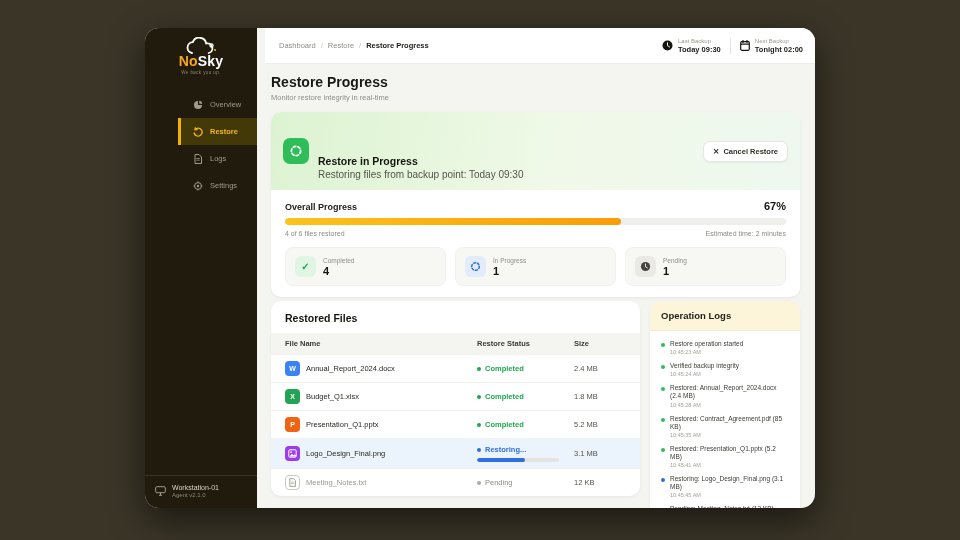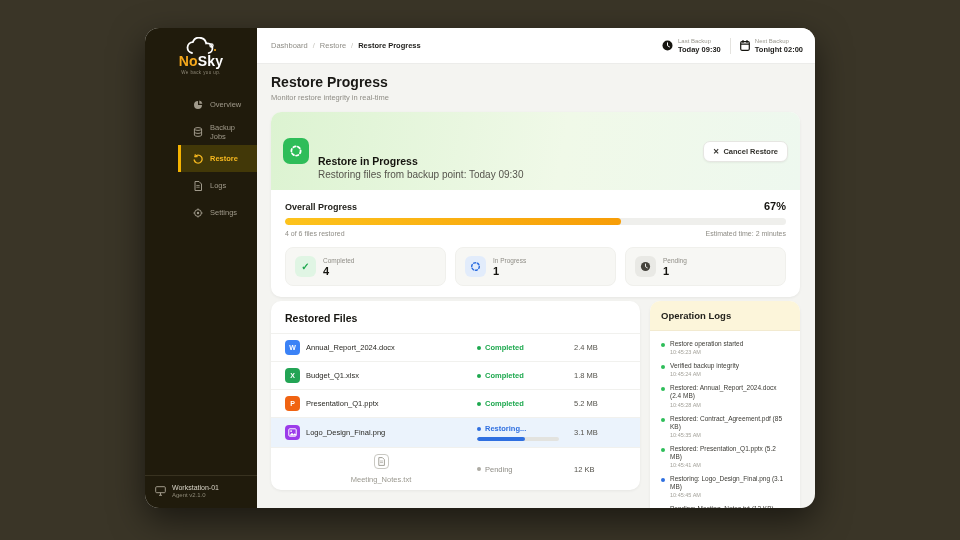--- a/index.html
+++ b/index.html
@@ -34,21 +34,21 @@
   .menu-item.active {
     background:#423808; color:#f6b81f; border-left-color:#f5b301; font-weight:bold;
   }
   .side-footer { border-top:1px solid #383220; padding:8px 10px 10px; display:flex; gap:6px; align-items:center; }
   .sf-name { font-size:7px; color:#d9d5c8; }
   .sf-agent { font-size:6px; color:#8f8a79; margin-top:1px; }
   
   .main { flex:1; display:flex; flex-direction:column; min-width:0; }
   .top-bar {
     height:36px; background:#ffffff; border-bottom:1px solid #ececea;
-    display:flex; align-items:center; justify-content:space-between; padding:0 12px 0 14px;
+    display:flex; align-items:center; justify-content:space-between; padding:0 12px 0 14px;margin-left:8px;
   }
   .crumbs { display:flex; align-items:center; gap:5px; font-size:7.5px; color:#8f8d86; }
   .crumbs .sep { color:#c5c3bc; }
   .crumbs .current { color:#1d1c19; font-weight:bold; }
   .backup-info { display:flex; align-items:center; gap:9px; }
   .bi-group { display:flex; align-items:center; gap:5px; }
   .bi-label { font-size:6px; color:#9a988f; }
   .bi-value { font-size:7.5px; font-weight:bold; color:#1d1c19; margin-top:1px; }
   .bi-divider { width:1px; height:16px; background:#e4e3df; }
   .content { padding:10px 15px 0 14px; flex:1; overflow:hidden; }
@@ -100,21 +100,21 @@
   .files-title { font-size:10.5px; font-weight:bold; color:#15140f; padding:11px 14px 9px; }
   .thead { display:flex; background:#f4f4f1; padding:6px 14px; }
   .th { font-size:7.5px; font-weight:bold; color:#3c3b35; }
   .col-name { flex:1; min-width:0; }
   .col-status { width:97px; flex:0 0 97px; }
   .col-size { width:52px; flex:0 0 52px; }
   .frow { display:flex; align-items:center; padding:6px 14px; border-top:1px solid #f1f1ee; }
   .frow:first-of-type { border-top:none; }
   .frow.highlight { background:#ebf3fc; }
   .fname { display:flex; align-items:center; gap:6px; font-size:7.5px; color:#2a2924; }
-  .fname.muted { color:#9a988f;flex-direction:column; }
+  .fname.muted { color:#9a988f; }
   .ficon {
     width:15px; height:15px; border-radius:4px; color:#fff; font-size:7px; font-weight:bold;
     display:flex; align-items:center; justify-content:center; flex:0 0 auto;
   }
   .ficon.docx { background:#3b82f6; }
   .ficon.xlsx { background:#23a455; }
   .ficon.pptx { background:#f06312; }
   .ficon.png  { background:#9b3bea; }
   .ficon.txt  { background:#fff; border:1px solid #c9c8c2; }
   .fstatus { display:flex; align-items:center; gap:4px; font-size:7.5px; font-weight:bold; }
@@ -155,28 +155,20 @@
     </div>
 
     <nav class="menu">
       <div class="menu-item">
         <svg width="10" height="10" viewBox="0 0 10 10">
             <path d="M5 1 a4 4 0 1 0 4 4 L5 5 Z" fill="currentColor"></path>
             <path d="M6.3 0.6 a4 4 0 0 1 3.1 3.1 L6.3 3.7 Z" fill="currentColor"></path>
           </svg>
         <span>Overview</span>
       </div>
-      <div class="menu-item">
-        <svg width="10" height="10" viewBox="0 0 10 10">
-            <ellipse cx="5" cy="2" rx="3.6" ry="1.4" fill="none" stroke="currentColor"></ellipse>
-            <path d="M1.4 2 v6 a3.6 1.4 0 0 0 7.2 0 v-6" fill="none" stroke="currentColor"></path>
-            <path d="M1.4 5 a3.6 1.4 0 0 0 7.2 0" fill="none" stroke="currentColor"></path>
-          </svg>
-        <span>Backup Jobs</span>
-      </div>
       <div class="menu-item active">
         <svg width="10" height="10" viewBox="0 0 10 10">
             <path d="M2 2.6 A4 4 0 1 1 1.2 6" fill="none" stroke="currentColor" stroke-width="1.3" stroke-linecap="round"></path>
             <path d="M2.2 0.6 L2 2.8 L4.2 2.6" fill="none" stroke="currentColor" stroke-width="1.1" stroke-linecap="round" stroke-linejoin="round"></path>
           </svg>
         <span>Restore</span>
       </div>
       <div class="menu-item">
         <svg width="10" height="10" viewBox="0 0 10 10">
             <path d="M2 0.5 h4 l2.5 2.5 v6.5 h-6.5 Z" fill="none" stroke="currentColor"></path>
@@ -307,20 +299,25 @@
               </div>
             </div>
           </div>
         </div>
       </div>
 
       <div class="bottom-row">
 
         <div class="files-card">
           <div class="files-title">Restored Files</div>
+          <div class="thead">
+            <div class="th col-name">File Name</div>
+            <div class="th col-status">Restore Status</div>
+            <div class="th col-size">Size</div>
+          </div>
 
           <div class="frow">
             <div class="fname col-name">
               <span class="ficon docx">W</span>
               <span>Annual_Report_2024.docx</span>
             </div>
             <div class="fstatus done col-status">
                 <span class="dot"></span>
                 <span>Completed</span>
               </div>

